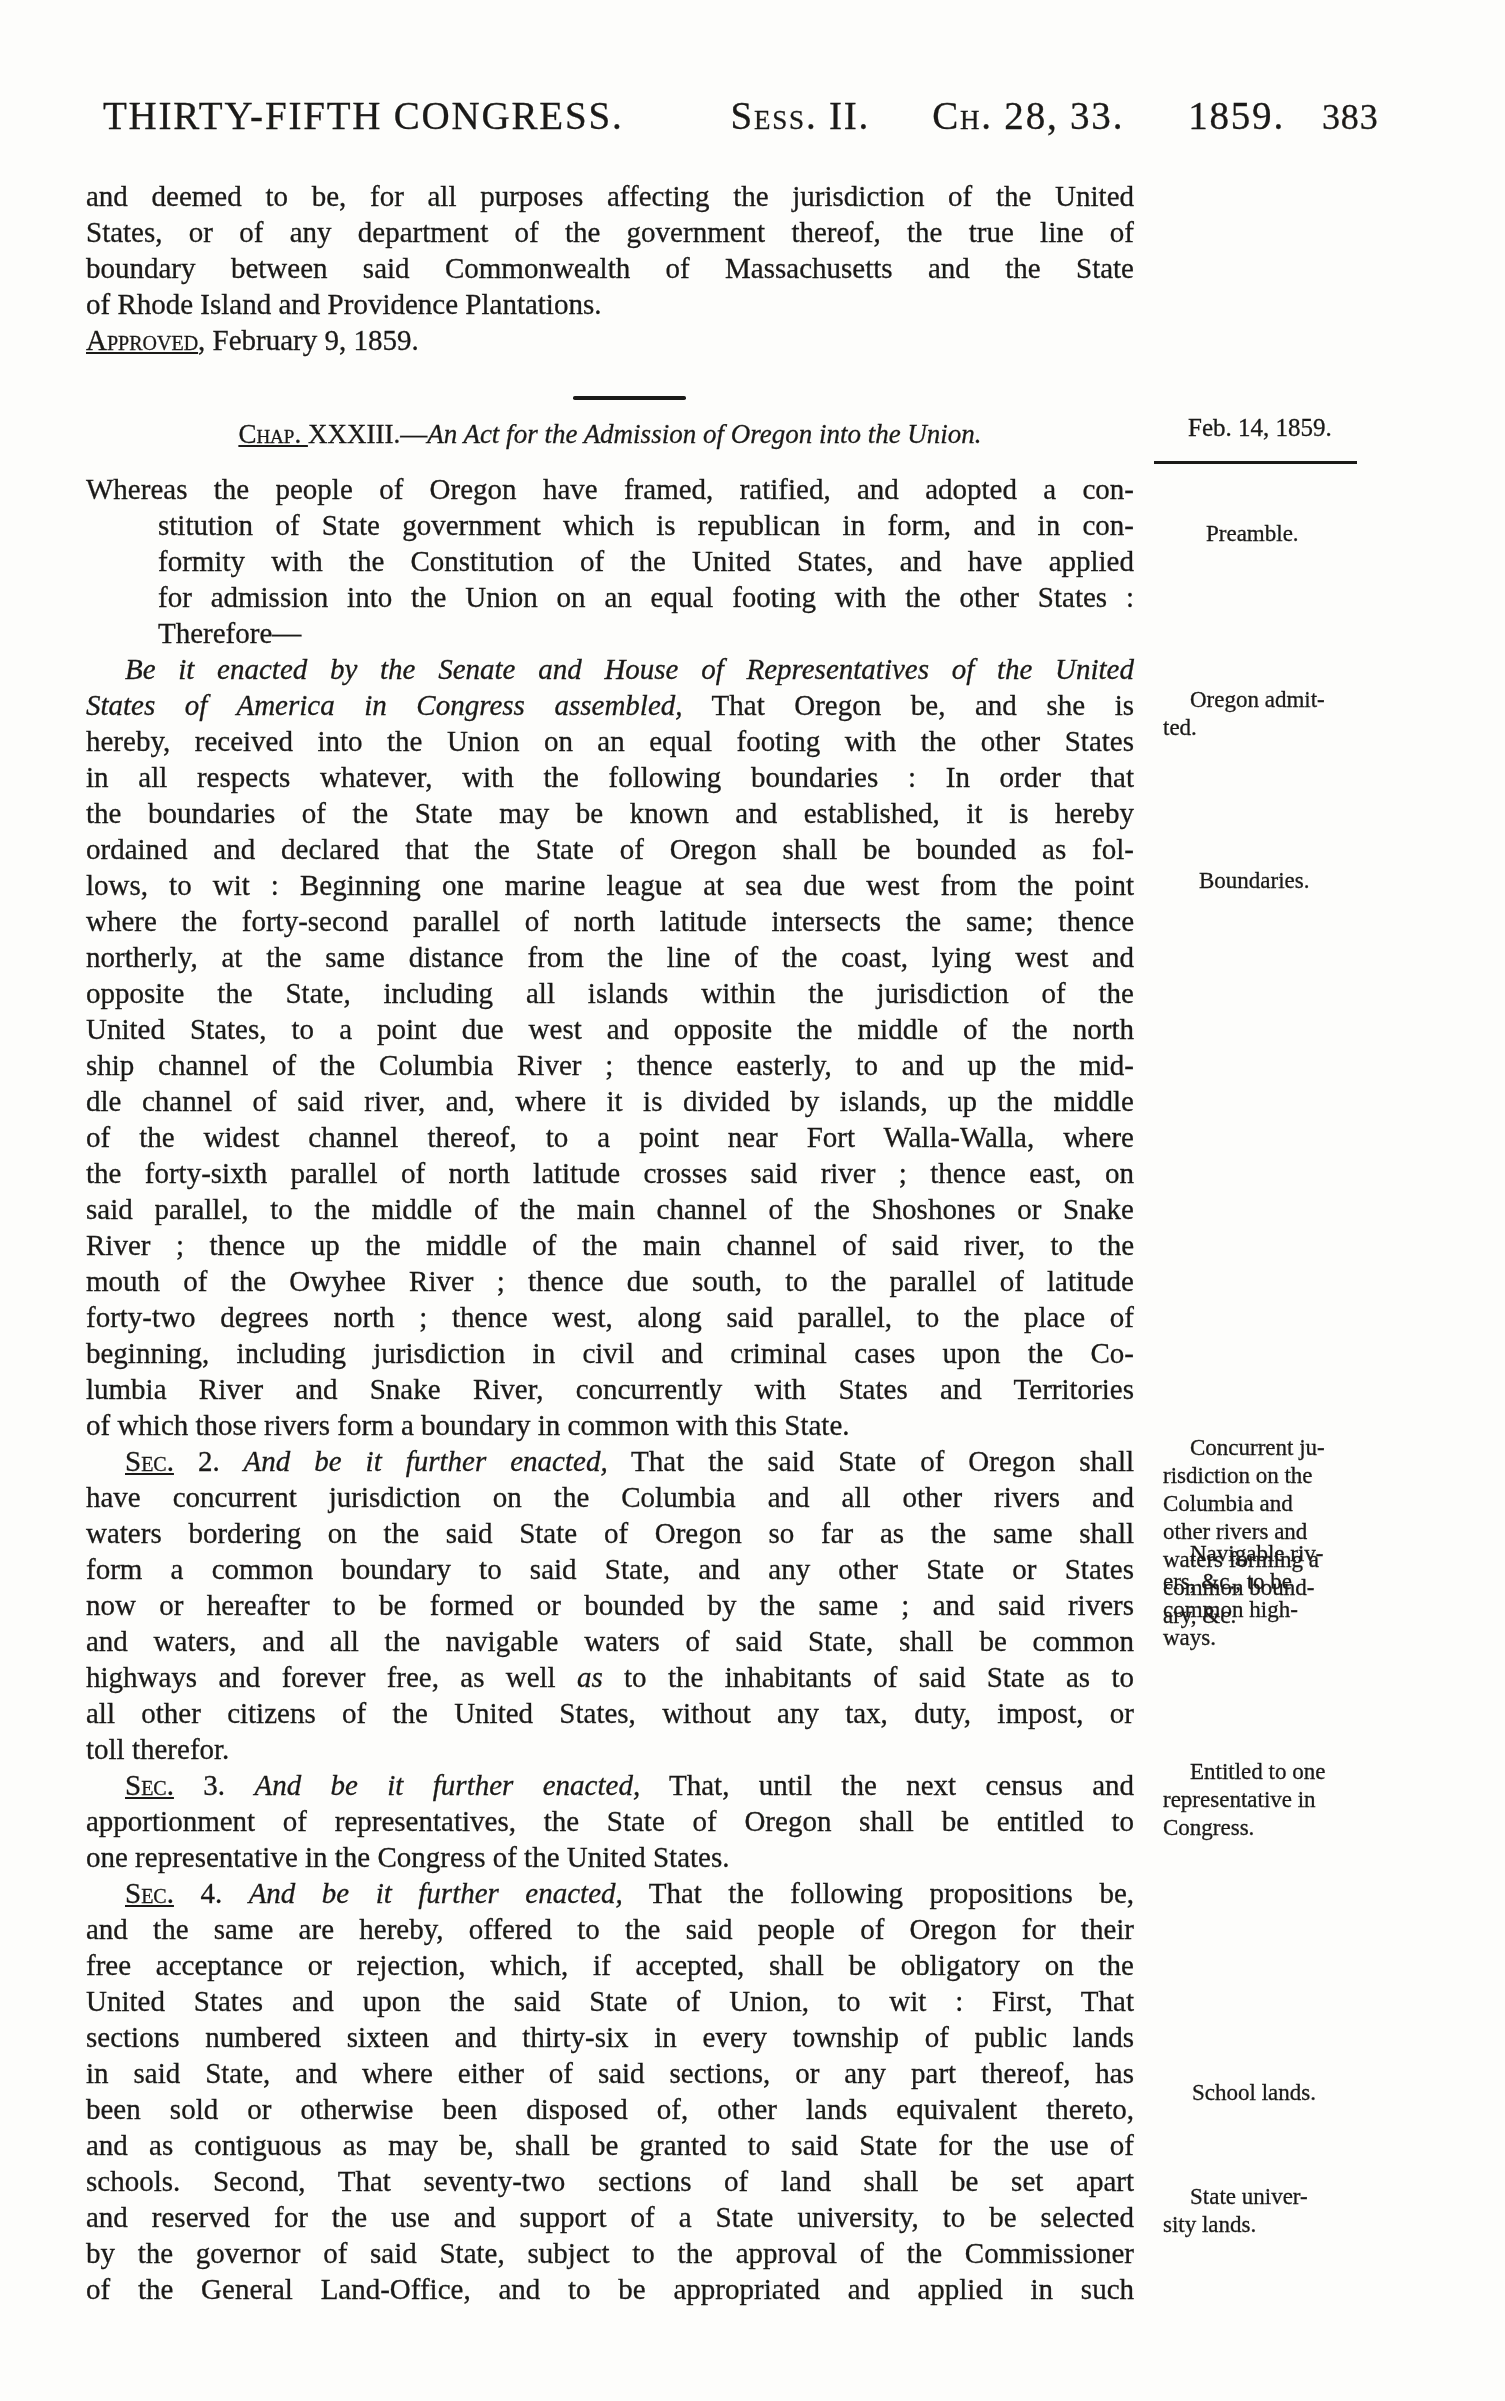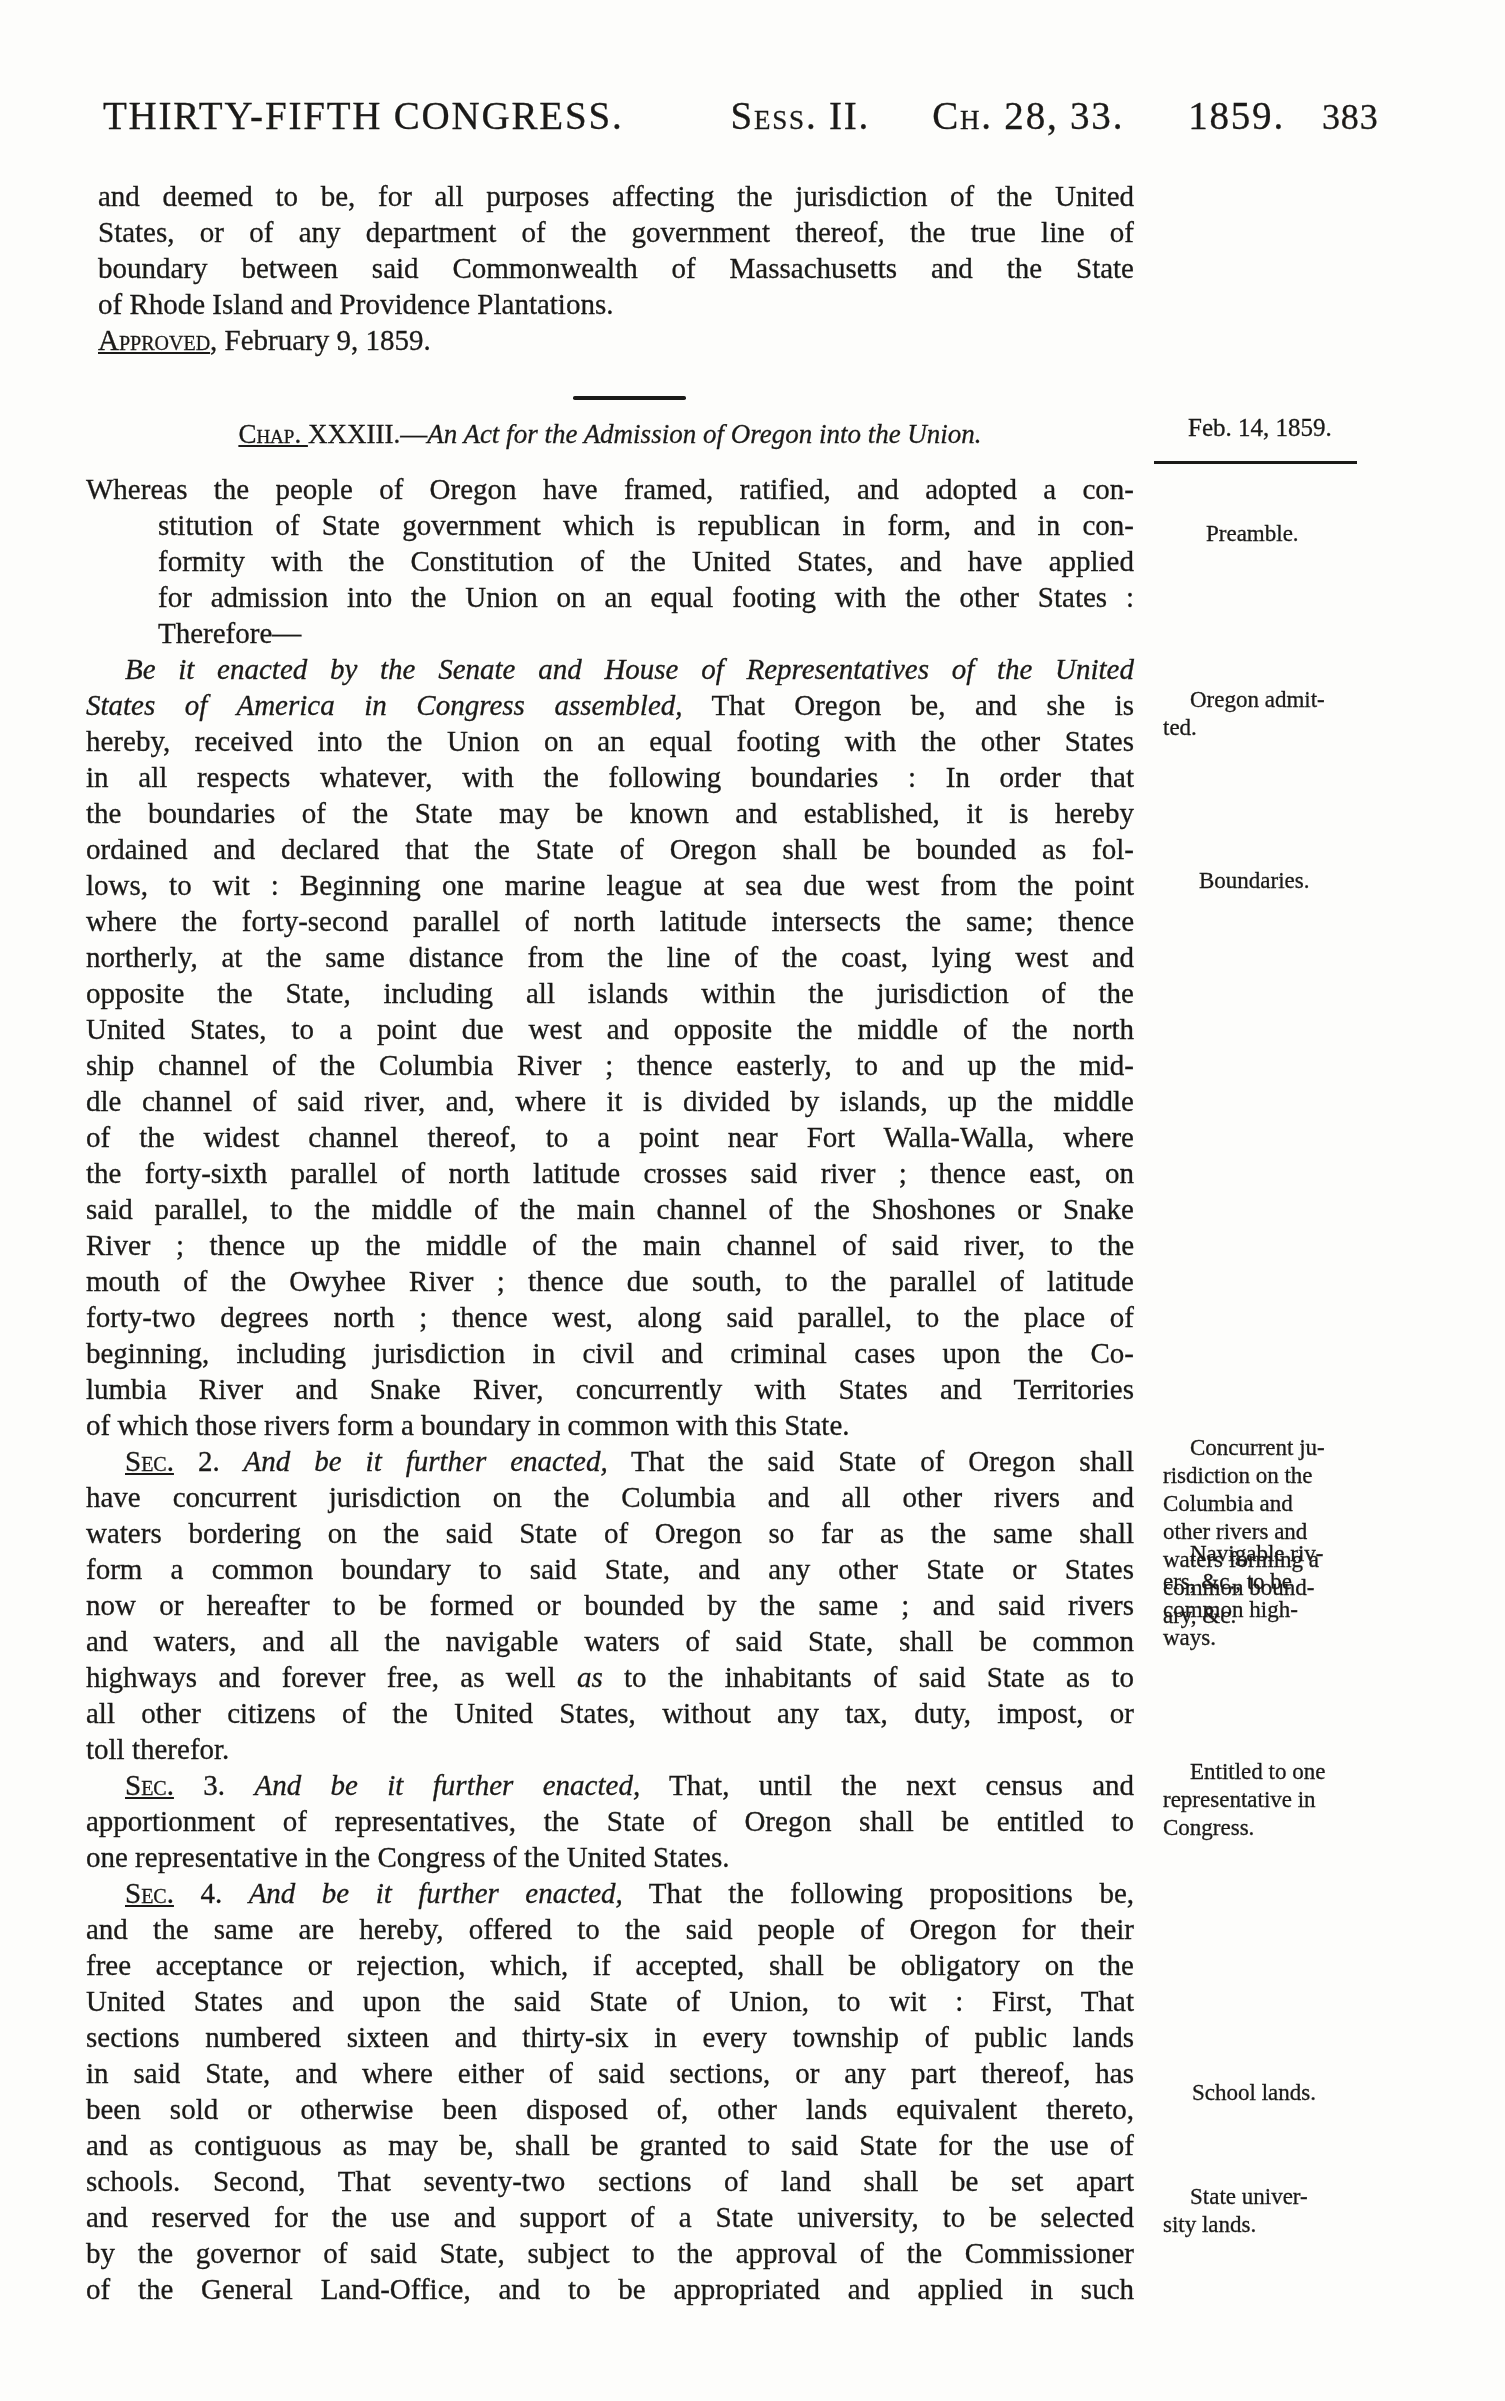--- a/index.html
+++ b/index.html
@@ -36,21 +36,21 @@
     position:absolute; left:86px; top:416px; width:1048px;
     font-size:27px; line-height:36px; text-align:center; white-space:nowrap;
   }
   
   .bodycol {
     position:absolute; left:86px; top:178px; width:1048px;
     font-size:29px; line-height:36px;
   }
   .para { margin:0; }
   .para + .para { margin-top:0; }
-  .para.gap-after-intro { margin-bottom:113px;margin-left:12px; } 
+  .para.gap-after-intro { margin-bottom:113px; } 
   .line {
     text-align:justify; text-align-last:justify;
     white-space:normal;
   }
   .line.end { text-align-last:left; }
   .line.ind { text-indent:39px; }
   .line.hang { padding-left:72px; }
   span.r { font-style:normal; }
   span.i { font-style:italic; }
   span.sc { font-variant:small-caps;text-decoration:underline; }

